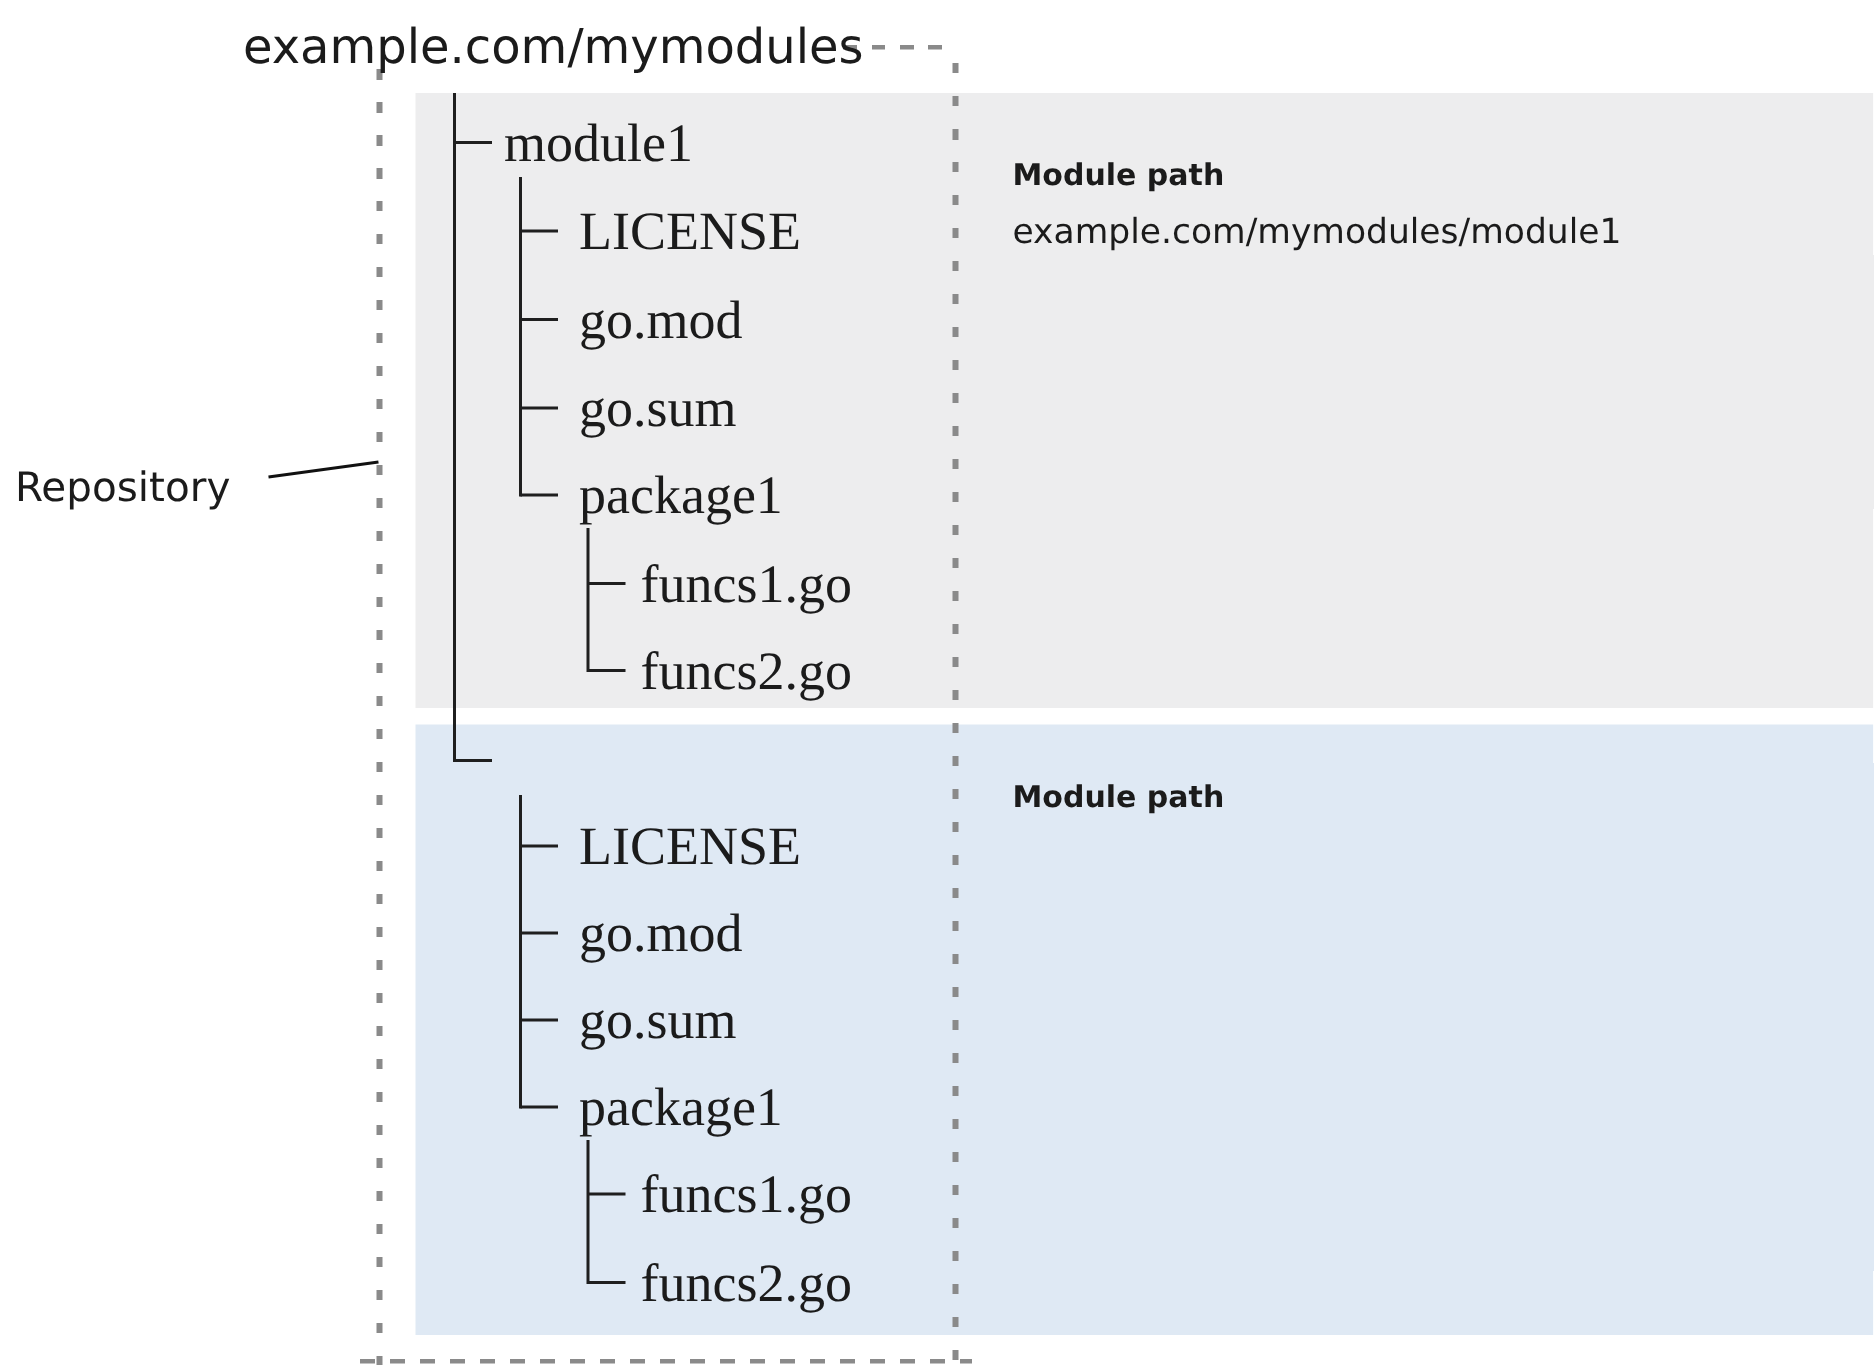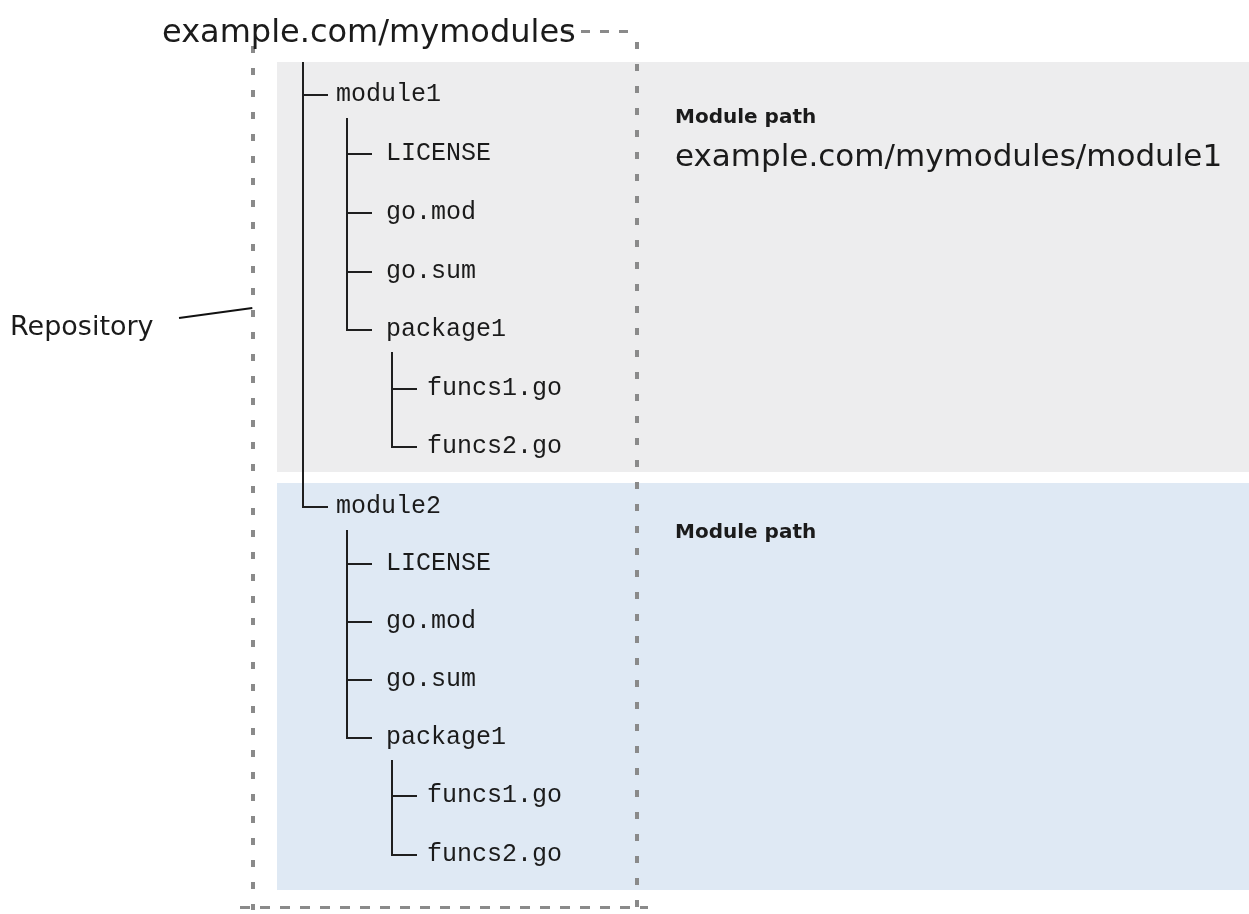--- a/index.html
+++ b/index.html
@@ -40,42 +40,42 @@
     background: repeating-linear-gradient(to right, var(--dotted-border) 0 10px, transparent 10px 20px);
   }
 
   
   .vline { position: absolute; width: 2px; background: var(--tree-line); }
   .hline { position: absolute; height: 2px; background: var(--tree-line); }
 
   
   .mono {
     position: absolute;
-    font-family: Liberation Mono, monospace;
-    font-size: 25px; line-height: 36px;
+    font-family: Liberation Serif, serif;
+    font-size: 36px; line-height: 36px;
     white-space: pre; color: var(--text);
   }
   .title {
     position: absolute;
     font-size: 32px; line-height: 36px;
     color: var(--text); white-space: pre;
   }
   .repo-label {
     position: absolute;
     font-size: 27px; line-height: 32px;
     color: var(--text); white-space: pre;
   }
   .mp-label {
     position: absolute;
     font-size: 20px; line-height: 30px; font-weight: bold;
     color: var(--text); white-space: pre;
   }
   .mp-value {
     position: absolute;
-    font-size: 31px; line-height: 30px;
+    font-size: 23px; line-height: 30px;
     color: var(--text); white-space: pre;
   }
   .pointer {
     position: absolute;
     height: 2px; background: #111;
     transform-origin: left center;
   }
 </style>
 </head>
 <body>
@@ -118,21 +118,20 @@
   <div class="hline" style="left:392px; top:854px; width:25px;"></div>
 
   <div class="mono" style="left:336px; top:77px;">module1</div>
   <div class="mono" style="left:386px; top:136px;">LICENSE</div>
   <div class="mono" style="left:386px; top:195px;">go.mod</div>
   <div class="mono" style="left:386px; top:254px;">go.sum</div>
   <div class="mono" style="left:386px; top:312px;">package1</div>
   <div class="mono" style="left:427px; top:371px;">funcs1.go</div>
   <div class="mono" style="left:427px; top:429px;">funcs2.go</div>
 
-  <div class="mono" style="left:336px; top:489px;">module2</div>
   <div class="mono" style="left:386px; top:546px;">LICENSE</div>
   <div class="mono" style="left:386px; top:604px;">go.mod</div>
   <div class="mono" style="left:386px; top:662px;">go.sum</div>
   <div class="mono" style="left:386px; top:720px;">package1</div>
   <div class="mono" style="left:427px; top:778px;">funcs1.go</div>
   <div class="mono" style="left:427px; top:837px;">funcs2.go</div>
 
   <div class="mp-label" style="left:675px; top:101px;">Module path</div>
   <div class="mp-value" style="left:675px; top:140px;">example.com/mymodules/module1</div>
 

